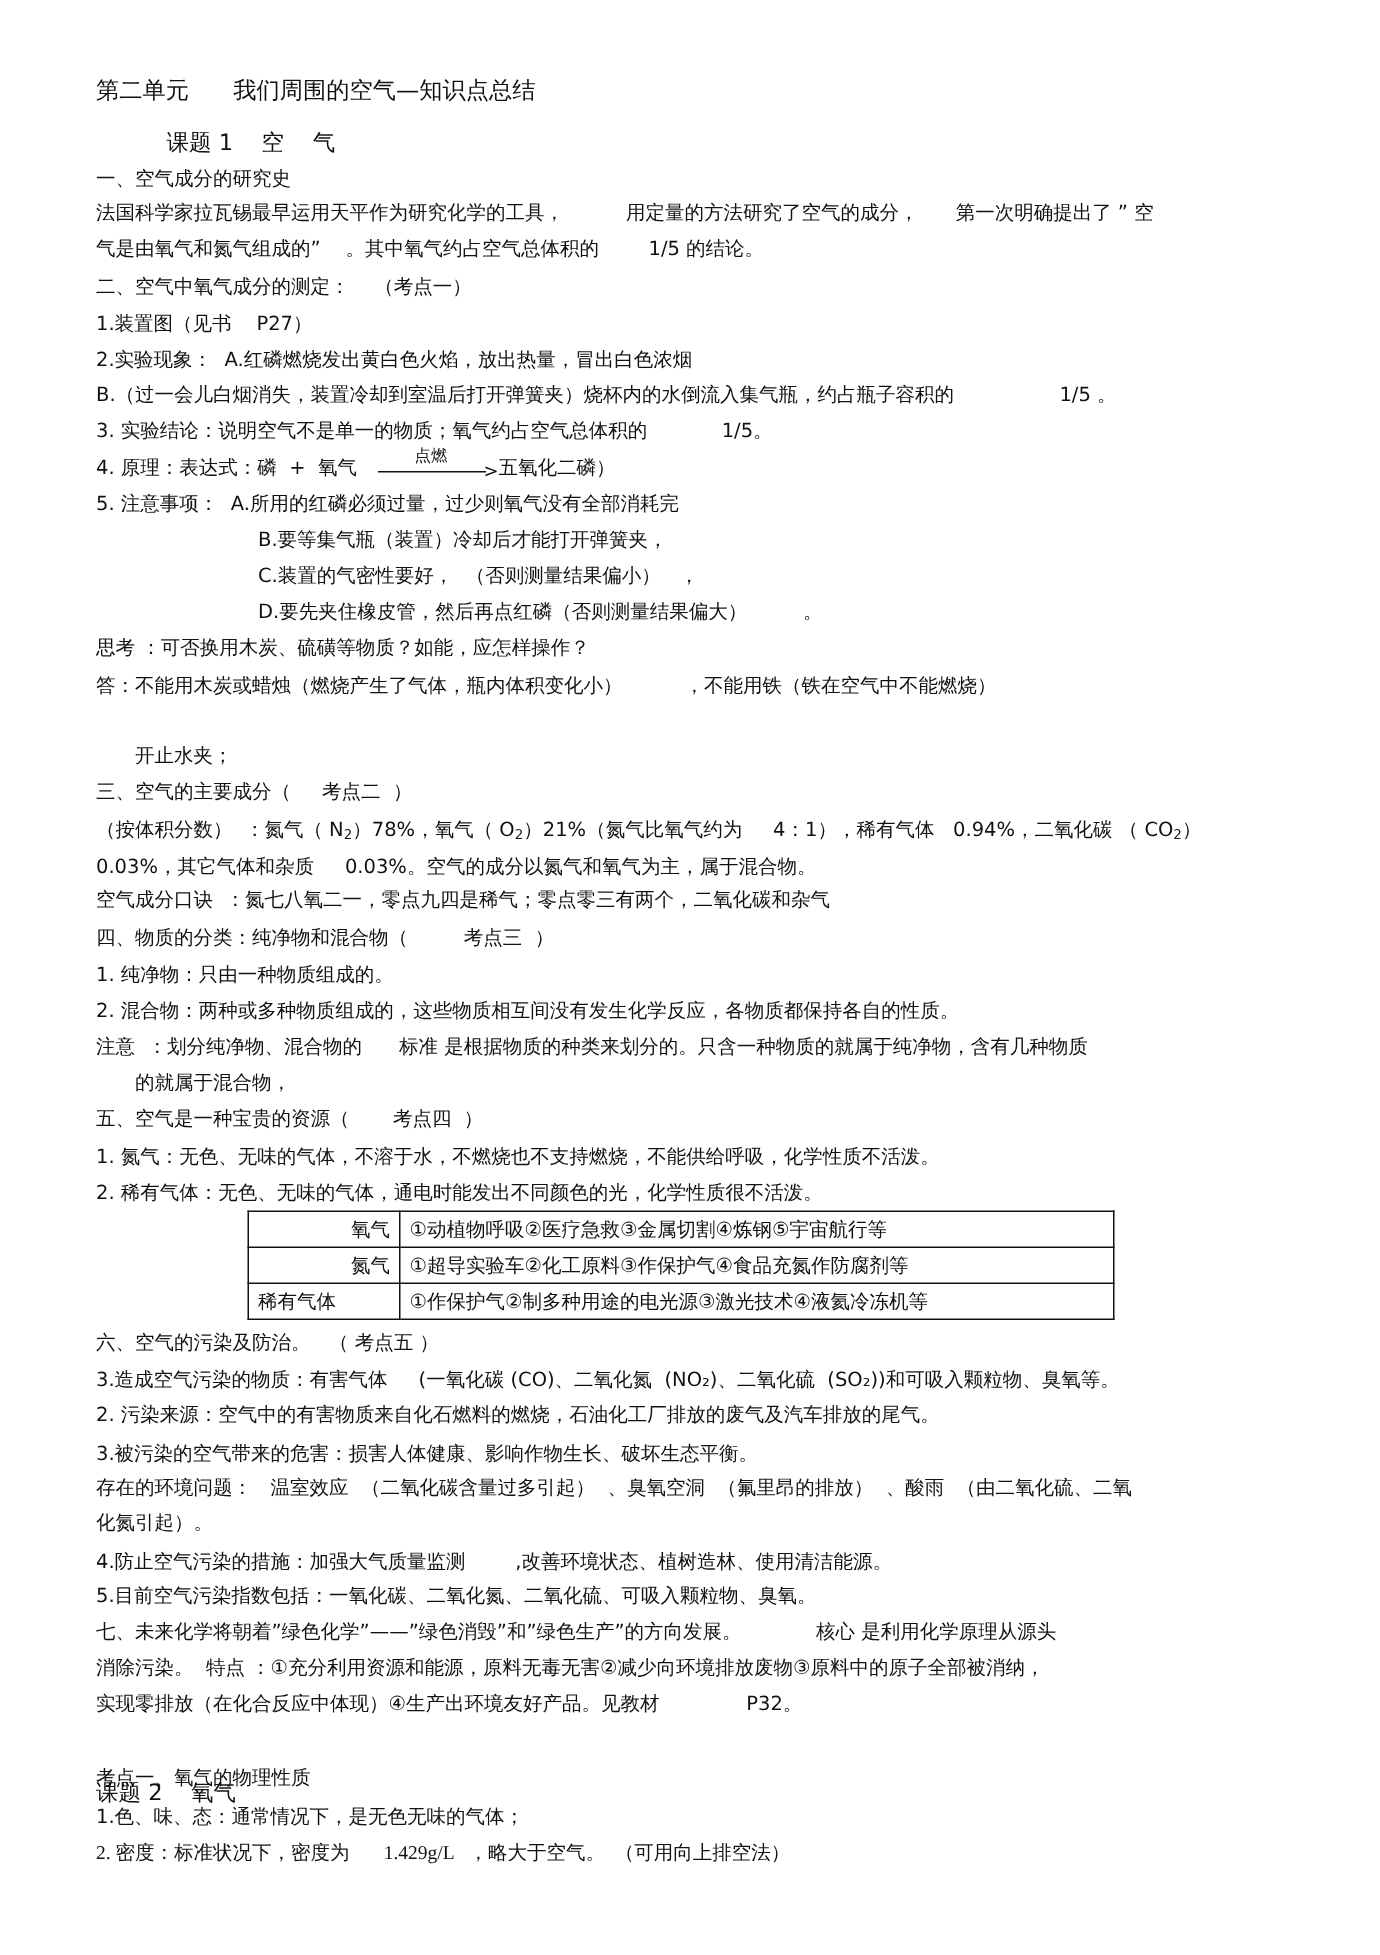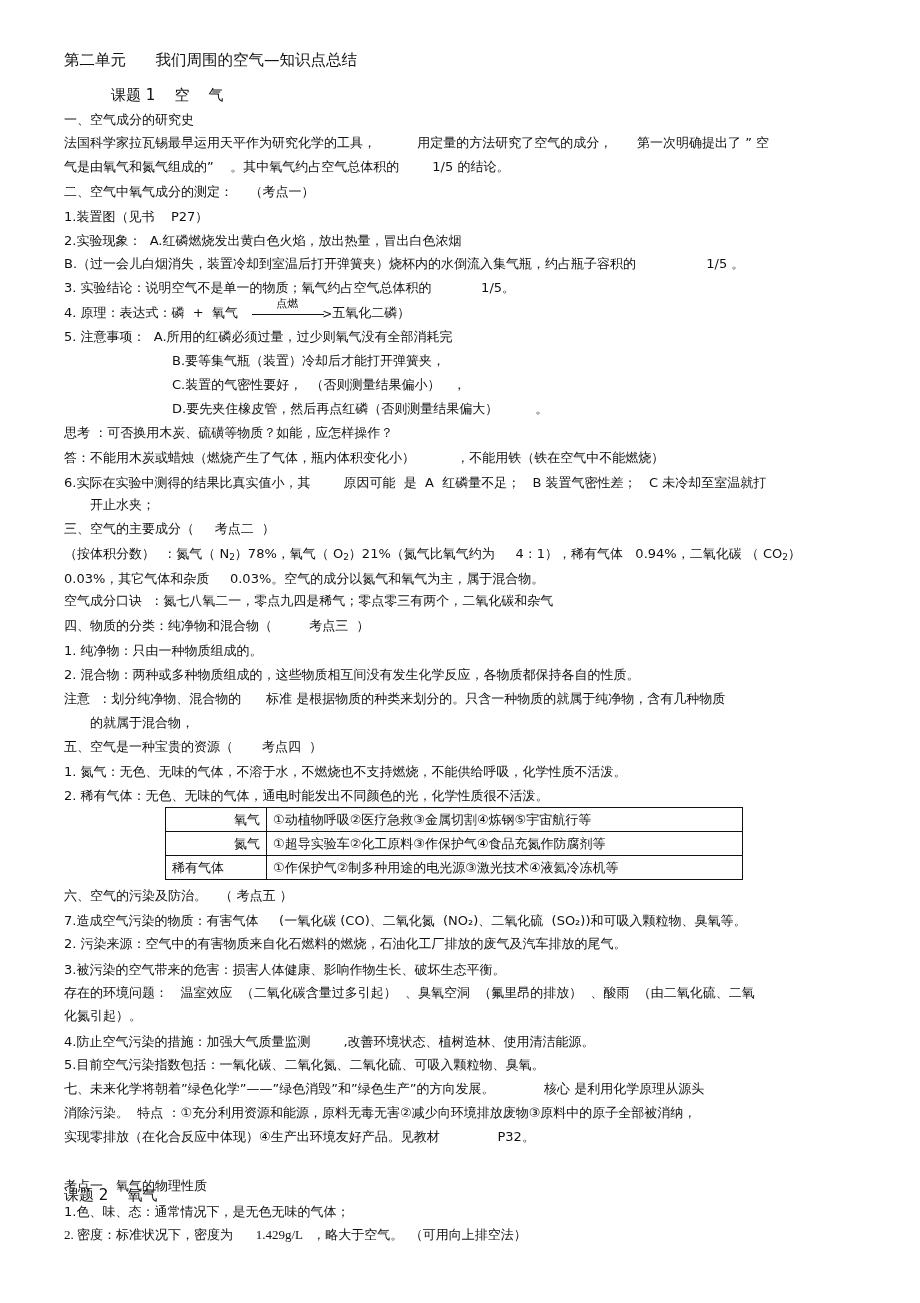--- a/index.html
+++ b/index.html
@@ -48,21 +48,20 @@
   <div class="ln" style="top:256px;">B.（过一会儿白烟消失，装置冷却到室温后打开弹簧夹）烧杯内的水倒流入集气瓶，约占瓶子容积的                 1/5 。</div>
   <div class="ln" style="top:280px;">3. 实验结论：说明空气不是单一的物质；氧气约占空气总体积的            1/5。</div>
   <div class="ln" style="top:305px;"><span>4. 原理：表达式：磷  +  氧气   </span><span class="arrow-wrap"><span class="arrow-lbl">点燃</span><span class="arrow-line"></span><span class="arrow-head">&gt;</span></span><span>五氧化二磷）</span></div>
 
   <div class="ln" style="top:329px;">5. 注意事项：  A.所用的红磷必须过量，过少则氧气没有全部消耗完</div>
   <div class="ln ind2" style="top:353px;">B.要等集气瓶（装置）冷却后才能打开弹簧夹，</div>
   <div class="ln ind2" style="top:377px;">C.装置的气密性要好，  （否则测量结果偏小）   ，</div>
   <div class="ln ind2" style="top:401px;">D.要先夹住橡皮管，然后再点红磷（否则测量结果偏大）         。</div>
   <div class="ln" style="top:425px;">思考 ：可否换用木炭、硫磺等物质？如能，应怎样操作？</div>
   <div class="ln" style="top:450px;">答：不能用木炭或蜡烛（燃烧产生了气体，瓶内体积变化小）          ，不能用铁（铁在空气中不能燃烧）</div>
-  <div class="ln" style="top:475px;">6.实际在实验中测得的结果比真实值小，其        原因可能  是  A  红磷量不足；   B 装置气密性差；   C 未冷却至室温就打</div>
   <div class="ln ind1" style="top:497px;">开止水夹；</div>
 
   <div class="ln" style="top:521px;">三、空气的主要成分（     考点二  ）</div>
   <div class="ln" style="top:546px;"><span>（按体积分数）  ：氮气（ N</span><sub>2</sub><span>）78%，氧气（ O</span><sub>2</sub><span>）21%（氮气比氧气约为     4：1），稀有气体   0.94%，二氧化碳 （ CO</span><sub>2</sub><span>）</span></div>
   <div class="ln" style="top:571px;">0.03%，其它气体和杂质     0.03%。空气的成分以氮气和氧气为主，属于混合物。</div>
   <div class="ln" style="top:593px;">空气成分口诀  ：氮七八氧二一，零点九四是稀气；零点零三有两个，二氧化碳和杂气</div>
 
   <div class="ln" style="top:618px;">四、物质的分类：纯净物和混合物（         考点三  ）</div>
   <div class="ln" style="top:643px;">1. 纯净物：只由一种物质组成的。</div>
   <div class="ln" style="top:667px;">2. 混合物：两种或多种物质组成的，这些物质相互间没有发生化学反应，各物质都保持各自的性质。</div>
@@ -84,21 +83,21 @@
       <td>①超导实验车②化工原料③作保护气④食品充氮作防腐剂等</td>
     </tr>
     <tr>
       <td class="k left">稀有气体</td>
       <td>①作保护气②制多种用途的电光源③激光技术④液氦冷冻机等</td>
     </tr>
   </tbody>
     </table>
 
   <div class="ln" style="top:888px;">六、空气的污染及防治。   （ 考点五 ）</div>
-  <div class="ln" style="top:913px;">7.造成空气污染的物质：有害气体     (一氧化碳 (CO)、二氧化氮  (NO₂)、二氧化硫  (SO₂))和可吸入颗粒物、臭氧等。</div>
+  <div class="ln" style="top:913px;">3.造成空气污染的物质：有害气体     (一氧化碳 (CO)、二氧化氮  (NO₂)、二氧化硫  (SO₂))和可吸入颗粒物、臭氧等。</div>
   <div class="ln" style="top:936px;">2. 污染来源：空气中的有害物质来自化石燃料的燃烧，石油化工厂排放的废气及汽车排放的尾气。</div>
   <div class="ln" style="top:962px;">3.被污染的空气带来的危害：损害人体健康、影响作物生长、破坏生态平衡。</div>
   <div class="ln" style="top:985px;">存在的环境问题：   温室效应  （二氧化碳含量过多引起）  、臭氧空洞  （氟里昂的排放）  、酸雨  （由二氧化硫、二氧</div>
   <div class="ln" style="top:1008px;">化氮引起）。</div>
   <div class="ln" style="top:1034px;">4.防止空气污染的措施：加强大气质量监测        ,改善环境状态、植树造林、使用清洁能源。</div>
   <div class="ln" style="top:1057px;">5.目前空气污染指数包括：一氧化碳、二氧化氮、二氧化硫、可吸入颗粒物、臭氧。</div>
 
   <div class="ln" style="top:1081px;">七、未来化学将朝着”绿色化学”——”绿色消毁”和”绿色生产”的方向发展。            核心 是利用化学原理从源头</div>
   <div class="ln" style="top:1105px;">消除污染。  特点 ：①充分利用资源和能源，原料无毒无害②减少向环境排放废物③原料中的原子全部被消纳，</div>
   <div class="ln" style="top:1129px;">实现零排放（在化合反应中体现）④生产出环境友好产品。见教材              P32。</div>

